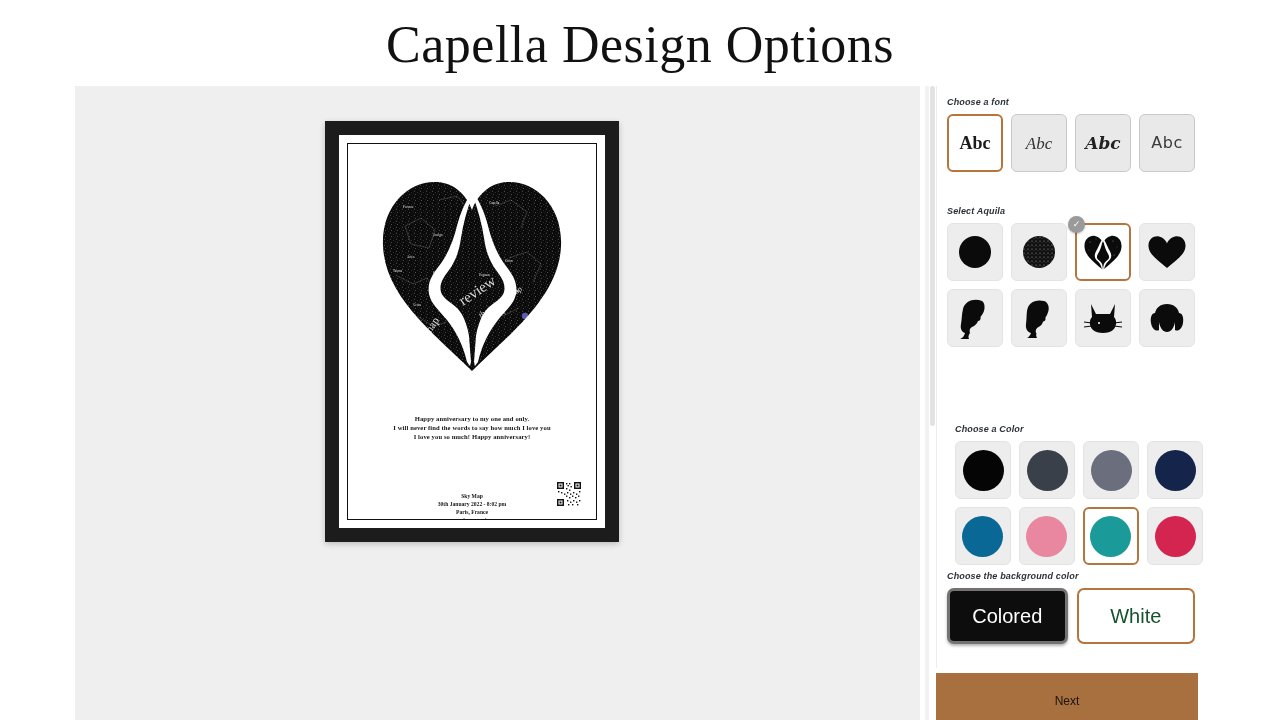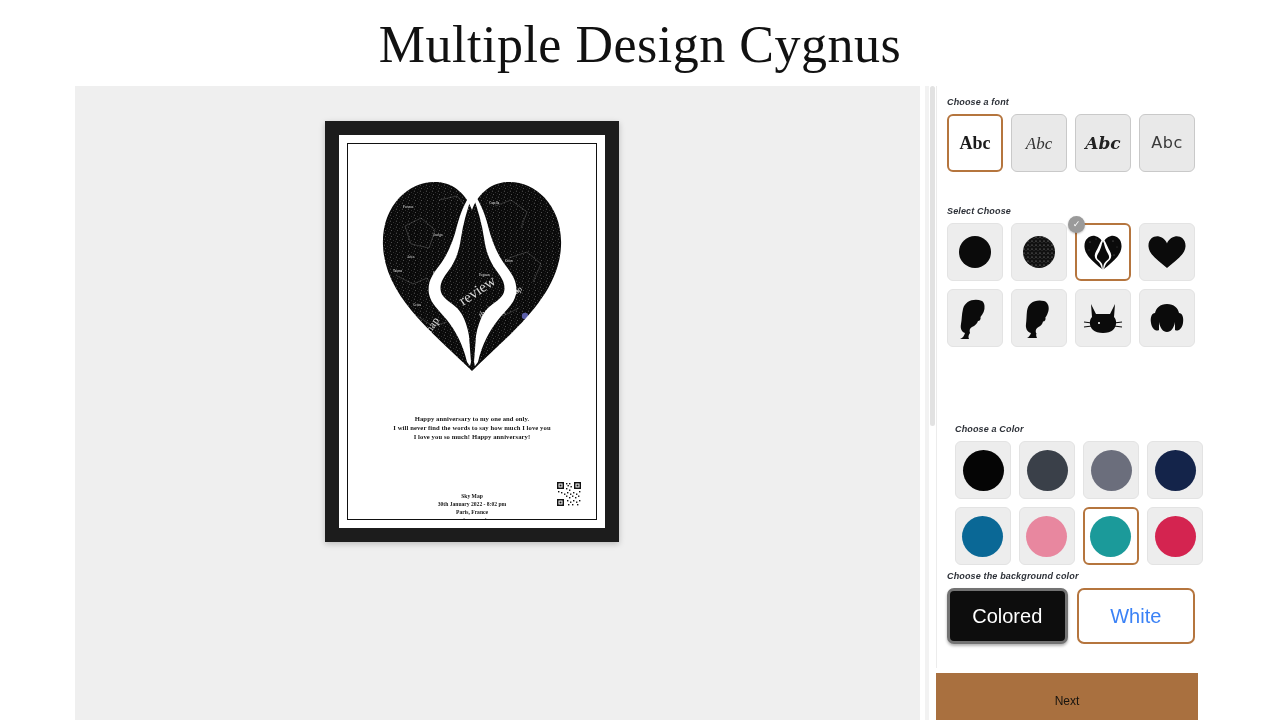--- a/index.html
+++ b/index.html
@@ -131,36 +131,36 @@
   .bg-btn{
     flex:1;height:56px;border-radius:7px;
     display:flex;align-items:center;justify-content:center;
     font-size:20px;box-sizing:border-box;cursor:pointer;
   }
   .bg-colored{
     background:#0d0d0d;color:#ffffff;border:3px solid #737373;
     box-shadow:0 2px 3px rgba(0,0,0,.3);
   }
   .bg-white{
-    background:#ffffff;color:#3b82f6;border:2px solid #b5753e;
+    background:#ffffff;color:#14532d;border:2px solid #b5753e;
   }
 
   .next-bar{
     position:absolute;left:936px;top:673px;width:262px;height:56px;
     background:#a9703f;color:#17140f;
     display:flex;align-items:center;justify-content:center;
     font-size:12px;cursor:pointer;
   }
 </style>
 </head>
 <body>
 
 <div class="app">
 
-  <div class="page-title">Multiple Design Cygnus</div>
+  <div class="page-title">Capella Design Options</div>
 
   <div class="canvas">
 
     <div class="frame">
       <div class="mat">
         <div class="sheet">
 
           <div class="art-wrap">
             <svg class="art-svg" width="190" height="208" viewBox="0 0 190 208">
               <defs>
@@ -328,21 +328,21 @@
         <div class="tile">
           <span class="ft ft3">Abc</span>
         </div>
         <div class="tile">
           <span class="ft ft4">Abc</span>
         </div>
       </div>
     </div>
 
     <div class="sec-shape">
-      <div class="section-label">Select Choose</div>
+      <div class="section-label">Select Aquila</div>
 
       <div class="row">
         <div class="tile flat">
           <svg width="40" height="40" viewBox="0 0 40 40">
             <circle cx="20" cy="20" r="16" fill="#0b0b0b"></circle>
           </svg>
         </div>
         <div class="tile flat">
           <svg width="40" height="40" viewBox="0 0 40 40">
             <defs>

